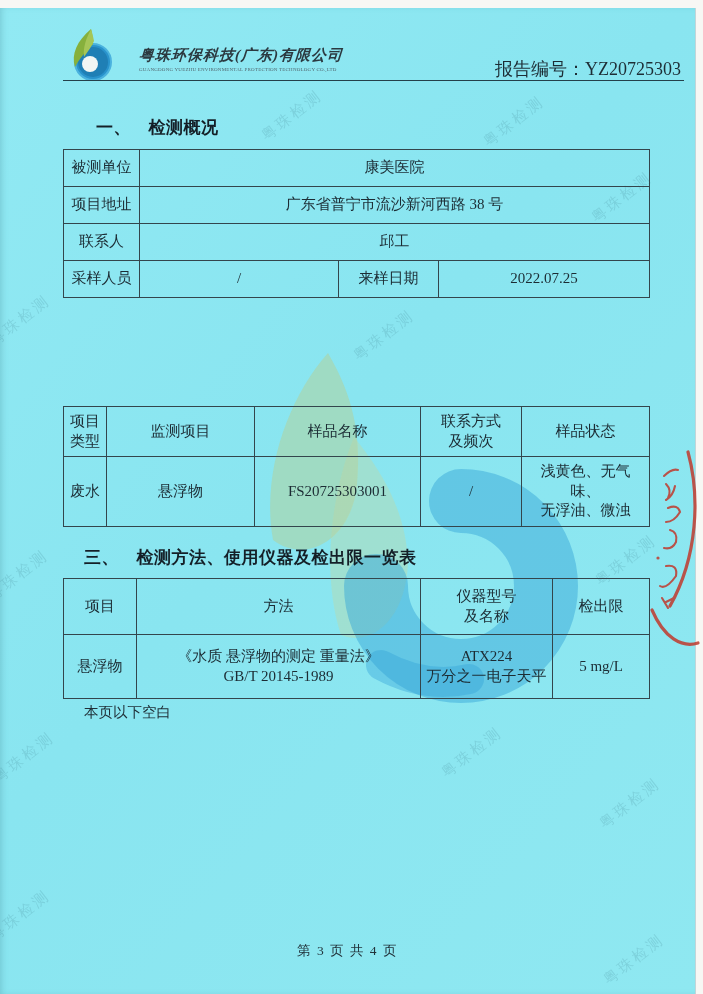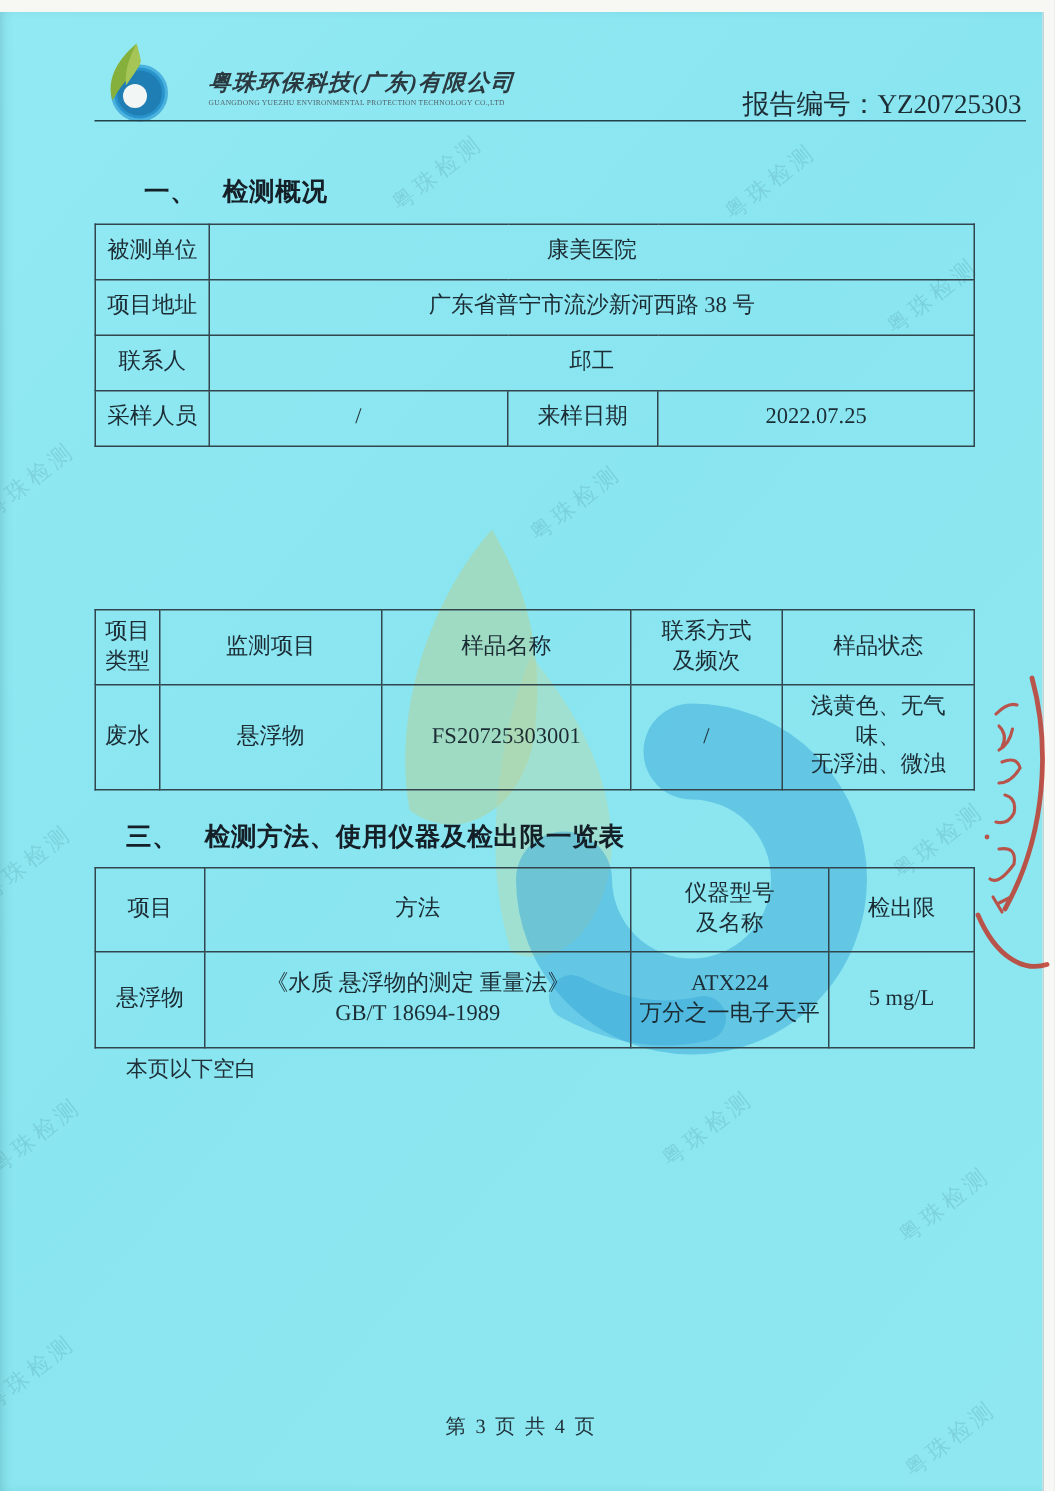--- a/index.html
+++ b/index.html
@@ -152,21 +152,21 @@
           <tr style="height:56px">
         <th>项目</th>
         <th>方法</th>
         <th>仪器型号
 及名称</th>
         <th>检出限</th>
       </tr>
       <tr style="height:64px">
         <td>悬浮物</td>
         <td>《水质 悬浮物的测定 重量法》
-GB/T 18694-1989</td>
+GB/T 20145-1989</td>
         <td>ATX224
 万分之一电子天平</td>
         <td>5 mg/L</td>
       </tr>
     </tbody>
       </table>
 
     <div class="note">本页以下空白</div>
 
     <div class="pageinfo">第 3 页 共 4 页</div>

